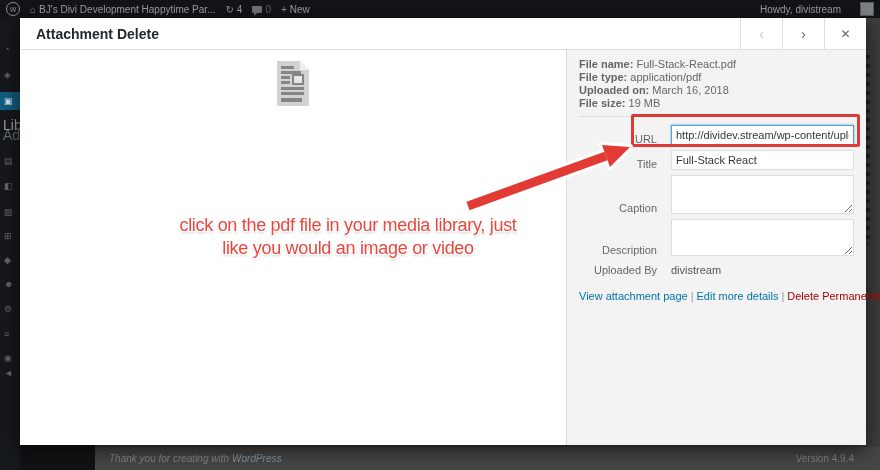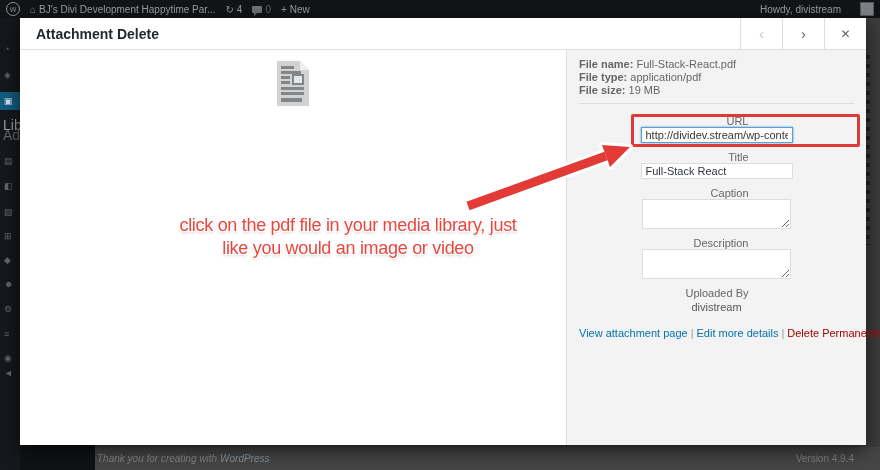--- a/index.html
+++ b/index.html
@@ -26,21 +26,21 @@
   .side-back{position:absolute;left:0;top:18px;width:95px;height:452px;background:#101214;z-index:1;}
   .side-rail{position:absolute;left:0;top:18px;width:20px;height:452px;background:#15181c;z-index:2;overflow:hidden;}
   .side-icon{position:absolute;left:4px;width:16px;font-size:9px;color:#7c8287;opacity:.75;cursor:pointer;}
   .side-active{position:absolute;left:0;width:20px;height:18px;background:#135d80;z-index:0;}
   .side-active-glyph{color:#cfe3ee;opacity:1;}
   .side-label{position:absolute;left:3px;font-size:14px;color:#9b9fa4;cursor:pointer;white-space:nowrap;}
   .side-label.dim2{color:#63686d;}
   
   .footer-bar{position:absolute;left:95px;right:0;top:447px;height:23px;background:#464646;z-index:1;
     font-size:10px;color:#858585;display:flex;align-items:center;}
-  .footer-msg{font-style:italic;margin-left:2px;}
+  .footer-msg{font-style:italic;margin-left:14px;}
   .footer-link{font-style:italic;color:#8795a3;cursor:pointer;margin-left:3px;}
   .footer-version{position:absolute;right:26px;color:#808080;}
   
   .scroll-dashes{position:absolute;left:866px;top:55px;width:4px;height:190px;z-index:2;
     background:repeating-linear-gradient(180deg,#242424 0 4px,transparent 4px 9px);}
   
   .modal{position:absolute;left:20px;top:18px;width:846px;height:427px;background:#fff;z-index:10;
     box-shadow:0 5px 18px rgba(0,0,0,.65);}
   .modal-header{position:absolute;top:0;left:0;right:0;height:31px;border-bottom:1px solid #ddd;background:#fff;display:flex;align-items:center;}
   .modal-title{font-size:14px;font-weight:700;color:#23282d;padding-left:16px;}
@@ -50,21 +50,21 @@
   .nav-btn.disabled{color:#c9c9c9;cursor:default;}
   .nav-btn.close{font-size:12px;}
   .modal-body{position:absolute;top:32px;left:0;right:0;bottom:0;display:flex;}
   .content-area{flex:1;background:#fff;display:flex;justify-content:center;align-items:flex-start;padding-top:8px;}
   
   .details-panel{width:300px;min-width:300px;box-sizing:border-box;background:#f3f3f3;border-left:1px solid #ddd;
     padding:8px 12px 0 12px;color:#666;}
   .file-meta{font-size:11px;line-height:12px;padding-bottom:6px;border-bottom:1px solid #ddd;margin-bottom:8px;}
   .file-meta .row{margin-bottom:1px;}
   .file-meta b{font-weight:700;}
-  .setting{display:flex;margin-bottom:5px;align-items:center;flex-direction:column;}
+  .setting{display:flex;margin-bottom:5px;align-items:flex-end;}
   .setting .lbl{width:92px;min-width:92px;box-sizing:border-box;text-align:right;font-size:11px;color:#666;
     padding-right:14px;padding-top:3px;}
   .setting input{flex:1;height:20px;box-sizing:border-box;border:1px solid #ddd;background:#fff;
     font-size:11px;padding:1px 4px;color:#32373c;font-family:"Liberation Sans",sans-serif;outline:none;}
   .setting input.url-focus{border:1px solid #5b9dd9;box-shadow:0 0 2px rgba(30,140,190,.8);}
   .setting textarea{flex:1;box-sizing:border-box;border:1px solid #ddd;background:#fff;resize:vertical;
     font-size:11px;font-family:"Liberation Sans",sans-serif;outline:none;}
   .ta-caption{height:39px;}
   .ta-desc{height:37px;}
   .uploaded-by-val{font-size:11px;color:#555;padding-top:2px;}
@@ -163,20 +163,21 @@
         <rect x="7" y="27" width="23" height="3" fill="#828689"></rect>
         <rect x="7" y="32" width="23" height="3" fill="#828689"></rect>
         <rect x="7" y="38" width="21" height="4" fill="#828689"></rect>
       </svg>
     </div>
 
     <div class="details-panel">
       <div class="file-meta">
         <div class="row"><b>File name:</b> <span>Full-Stack-React.pdf</span></div>
         <div class="row"><b>File type:</b> <span>application/pdf</span></div>
+        <div class="row"><b>Uploaded on:</b> <span>March 16, 2018</span></div>
         <div class="row"><b>File size:</b> <span>19 MB</span></div>
       </div>
 
       <div class="setting">
         <span class="lbl">URL</span>
         <input class="url-focus" type="text" value="http://dividev.stream/wp-content/uploads/2" style="">
       </div>
       <div class="setting">
         <span class="lbl">Title</span>
         <input type="text" value="Full-Stack React" style="">

